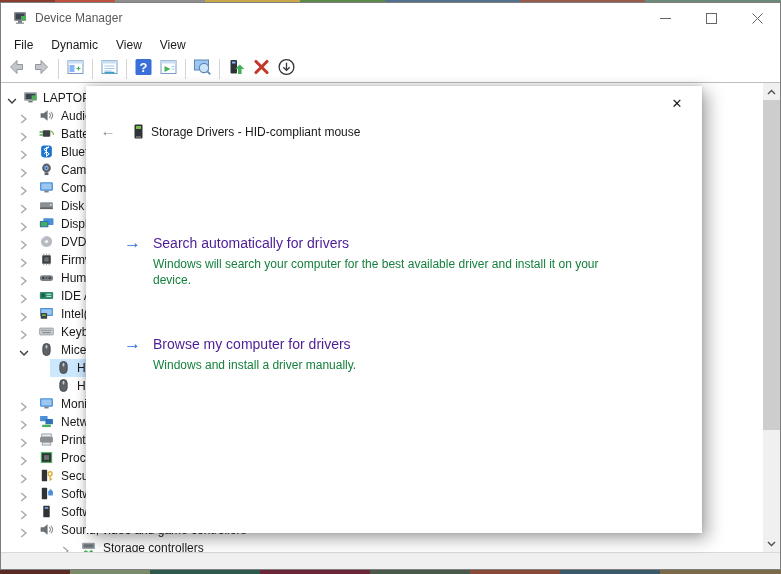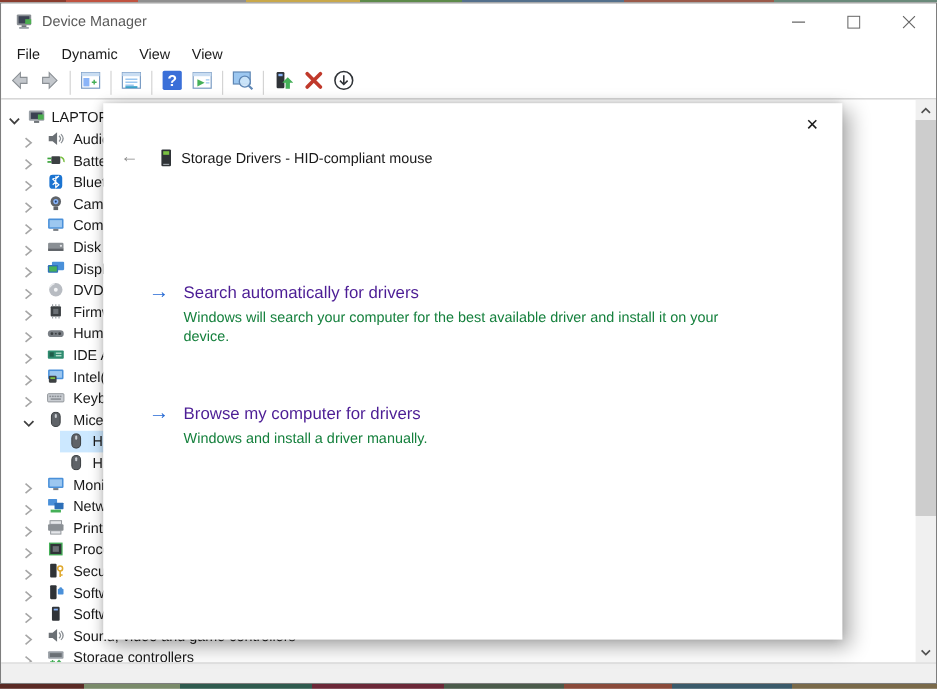--- a/index.html
+++ b/index.html
@@ -462,21 +462,21 @@
         <div class="tree-row" style="top: 438px;">
           <span class="chev" style="left:18px;"><svg width="9" height="10" viewBox="0 0 8 9">
               <polyline points="2,1 6.2,4.5 2,8" fill="none" stroke="#a6a6a6" stroke-width="1.2"></polyline>
             </svg></span>
           <span class="ticon" style="left:38px;"><svg width="15" height="13" viewBox="0 0 14 12">
               <polygon points="1.5,4 4.5,4 8,1 8,11 4.5,8 1.5,8" fill="#6b7075"></polygon>
               <path d="M9.5 3.8 q2.4 2.2 0 4.4 M11 2.5 q3.4 3.5 0 7" stroke="#8a8f94" stroke-width="1" fill="none"></path>
             </svg></span>
           <span class="tlabel" style="left:60px;">Sound, video and game controllers</span>
         </div>
-        <div class="tree-row" style="top: 456px;">
+        <div class="tree-row" style="top: 456px; margin-left: 42px;">
           <span class="chev" style="left:18px;"><svg width="9" height="10" viewBox="0 0 8 9">
               <polyline points="2,1 6.2,4.5 2,8" fill="none" stroke="#a6a6a6" stroke-width="1.2"></polyline>
             </svg></span>
           <span class="ticon" style="left:38px;"><svg width="15" height="13" viewBox="0 0 14 12">
               <rect x="1" y="1.6" width="12" height="5.8" rx="0.8" fill="#9aa0a6"></rect>
               <rect x="2.4" y="3" width="9.2" height="3" fill="#6b7075"></rect>
               <path d="M4.5 8.4 v2.4 m-1.6-1.4 l1.6 1.6 1.6-1.6 M9.5 11.4 V9 m-1.6 1.4 l1.6-1.6 1.6 1.6" stroke="#45b058" stroke-width="1.1" fill="none"></path>
             </svg></span>
           <span class="tlabel" style="left:60px;">Storage controllers</span>
         </div>

